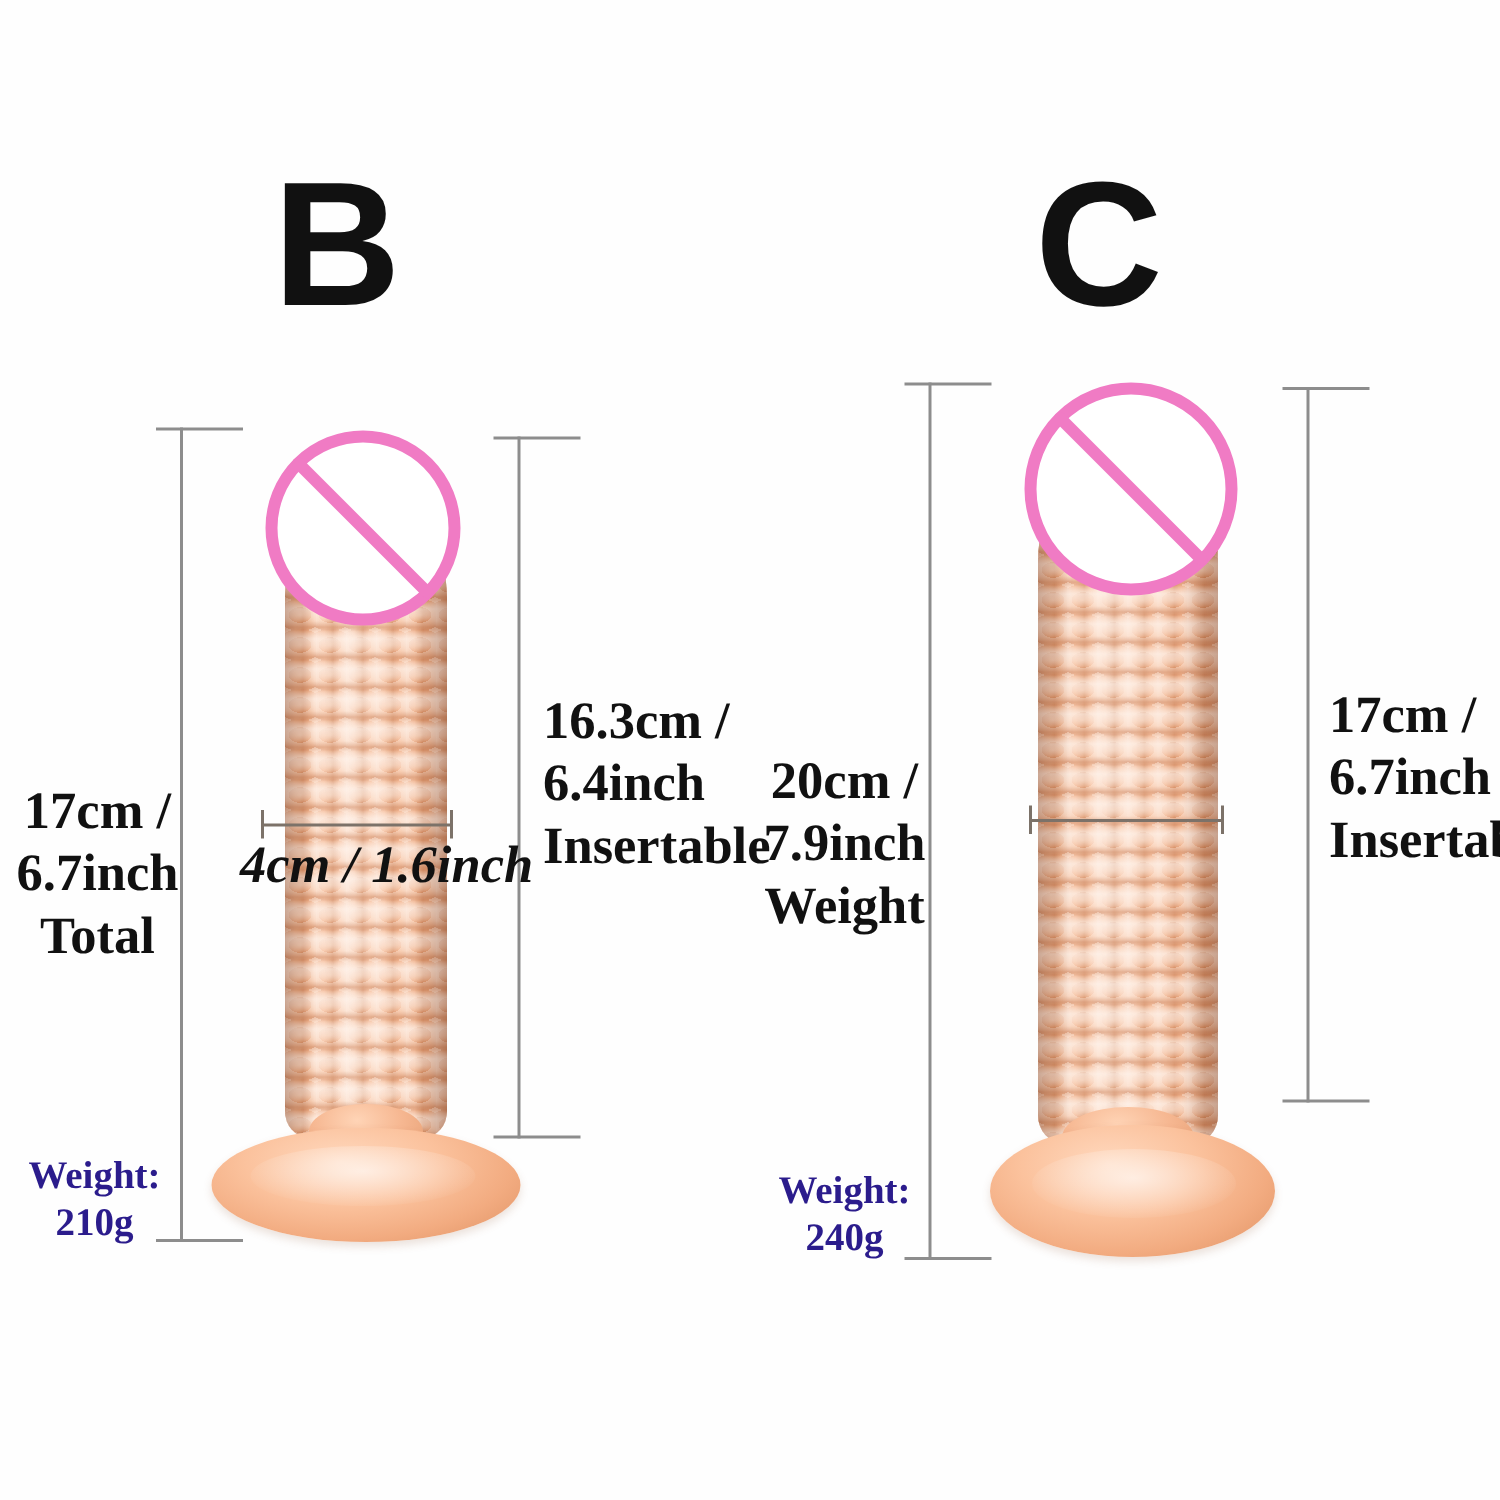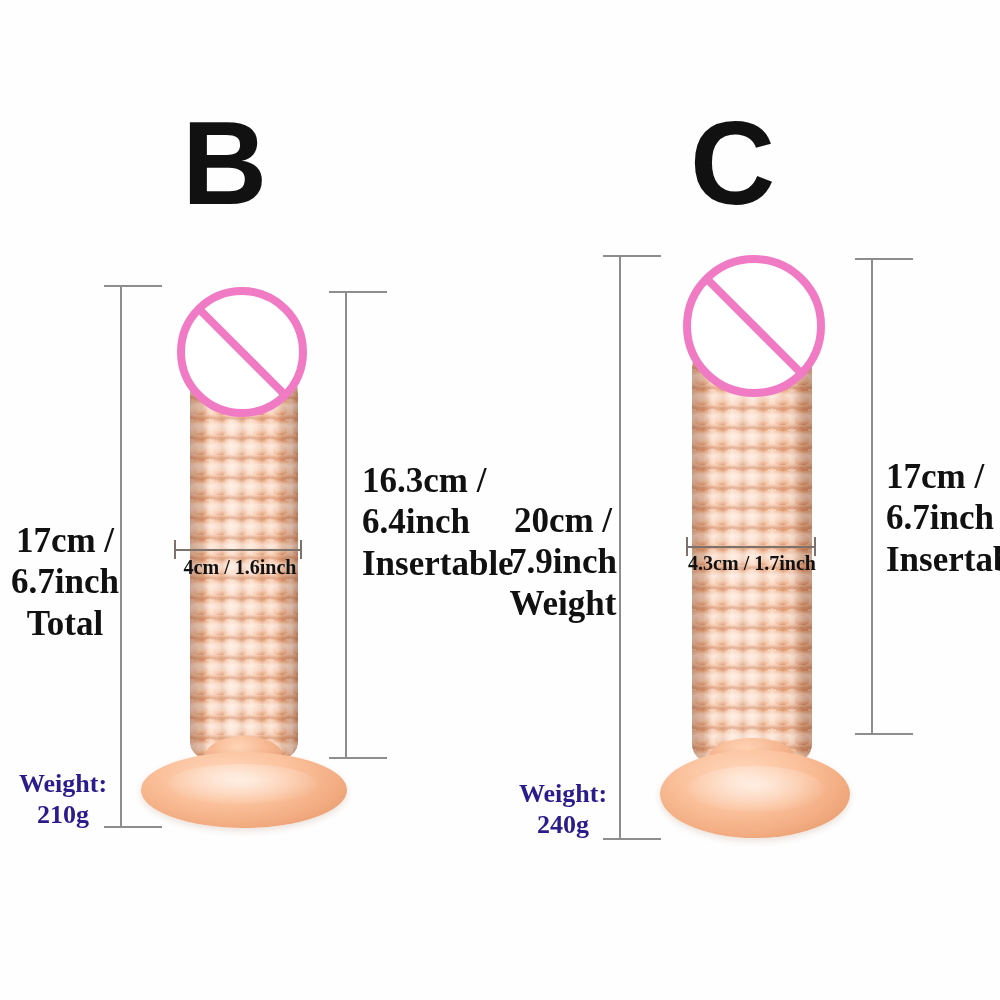--- a/index.html
+++ b/index.html
@@ -72,22 +72,23 @@
     position: absolute;
     font-family: "Liberation Serif", serif;
     font-weight: bold;
     font-size: 35px;
     line-height: 1.18;
     color: #111111;
     text-align: center;
     white-space: pre-line;
   }
   .label-width {
-    font-size: 20px;
+    font-size: 35px;
     white-space: nowrap;
+    font-style: italic;
   }
   .label-weight {
     position: absolute;
     font-family: "Liberation Serif", serif;
     font-weight: bold;
     font-size: 26px;
     line-height: 1.2;
     color: #2b1c8c;
     text-align: center;
     white-space: pre-line;
@@ -304,21 +305,20 @@
       <div class="corn-tip" style="left:194px; top:266px; width:116px; height:82px;"></div>
       <div class="base-neck" style="left:208px; top:738px; width:88px; height:46px;"></div>
       <div class="base" style="left:160px; top:750px; width:190px; height:88px;">
         <div class="base-hi" style="left:28px; top:16px; width:136px; height:46px;"></div>
       </div>
     </div>
 
     <div class="dim-h" style="left:186px; top:546px; width:130px;"></div>
     <div class="dim-h-cap" style="left:186px; top:537px; height:19px;"></div>
     <div class="dim-h-cap" style="left:314px; top:537px; height:19px;"></div>
-    <div class="label label-width" style="left:166px; top:552px; width:172px;">4.3cm / 1.7inch</div>
 
     <svg class="censor" style="left:178px; top:250px;" width="152" height="152" viewBox="0 0 152 152">
       <circle cx="76" cy="76" r="67" fill="#ffffff" stroke="#f07bc4" stroke-width="8"></circle>
       <line x1="29" y1="29" x2="123" y2="123" stroke="#f07bc4" stroke-width="8" stroke-linecap="round"></line>
     </svg>
 
     <div class="label-weight" style="left:4px; top:778px; width:118px;">Weight:
 240g</div>
   </div>
 

